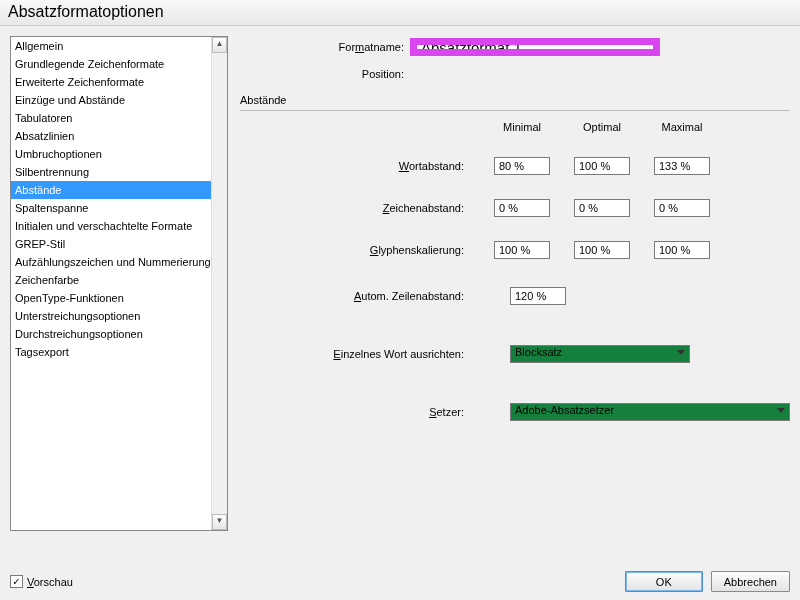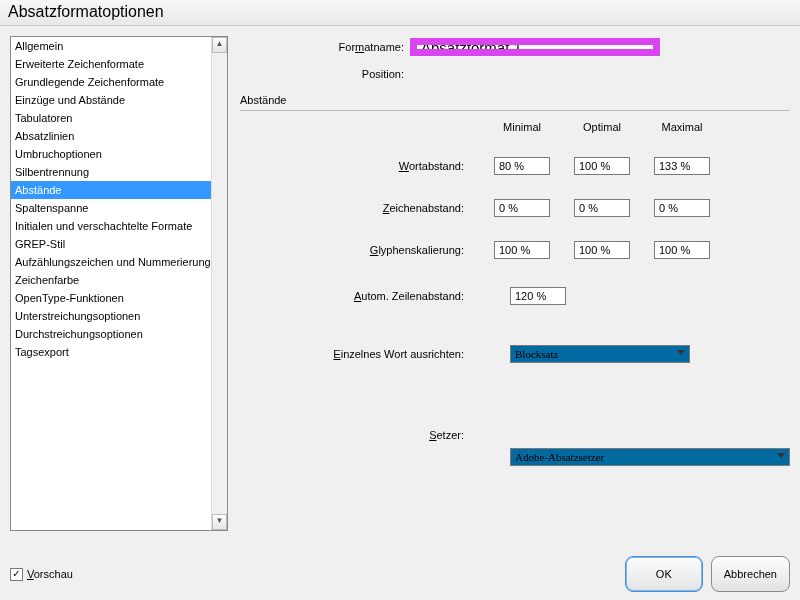--- a/index.html
+++ b/index.html
@@ -112,26 +112,24 @@
     row-gap: 6px;
     align-items: center;
     margin-left: 40px;
     margin-top: 28px;
     gap: 40px;
   }
   .dropdown {
     position: relative;
     height: 18px;
     border: 1px solid #7a7a7a;
-    background: #0369a1;
-    display: flex;
-    align-items: center;
+    background: #15803d;
+    display: flex;
     padding: 0 18px 0 4px;
     font-size: 11px;
-    font-family: Liberation Serif, serif;
   }
   .dropdown .chev {
     position: absolute;
     right: 4px;
     top: 4px;
     width: 0; height: 0;
     border-left: 4px solid transparent;
     border-right: 4px solid transparent;
     border-top: 5px solid #333;
   }
@@ -150,25 +148,25 @@
     border: 1px solid #7a7a7a;
     background: #fff;
     display: inline-flex;
     align-items: center;
     justify-content: center;
     font-size: 10px;
     line-height: 10px;
   }
   .btns { display: flex; gap: 8px; }
   .btn {
-    height: 36px;
+    height: 21px;
     min-width: 78px;
     padding: 0 12px;
     border: 1px solid #8a8a8a;
-    border-radius: 8px;
+    border-radius: 1px;
     background: linear-gradient(#fdfdfd,#e3e3e3);
     font-size: 11px;
     font-family: inherit;
     cursor: default;
   }
   .btn.default {
     border: 1px solid #4a8fd6;
     box-shadow: 0 0 0 1px #7ab7f0 inset;
   }
   .underline-char { text-decoration: underline; }
@@ -178,22 +176,22 @@
 
 <div class="titlebar">
   <span>Absatzformatoptionen</span>
 </div>
 
 <div class="main">
 
   <div class="sidebar-wrap">
     <div class="sidebar" id="sidebar">
         <div class="sidebar-item">Allgemein</div>
+        <div class="sidebar-item">Grundlegende Zeichenformate</div>
         <div class="sidebar-item">Erweiterte Zeichenformate</div>
-        <div class="sidebar-item">Grundlegende Zeichenformate</div>
         <div class="sidebar-item">Einzüge und Abstände</div>
         <div class="sidebar-item">Tabulatoren</div>
         <div class="sidebar-item">Absatzlinien</div>
         <div class="sidebar-item">Umbruchoptionen</div>
         <div class="sidebar-item">Silbentrennung</div>
         <div class="sidebar-item selected">Abstände</div>
         <div class="sidebar-item">Spaltenspanne</div>
         <div class="sidebar-item">Initialen und verschachtelte Formate</div>
         <div class="sidebar-item">GREP-Stil</div>
         <div class="sidebar-item">Aufzählungszeichen und Nummerierung</div>
@@ -250,21 +248,21 @@
       <div class="lbl"><span class="underline-char">A</span><span>utom. Zeilenabstand:</span></div>
       <div><input class="small-input" value="120 %" style=""></div>
 
       <div class="lbl"><span class="underline-char">E</span><span>inzelnes Wort ausrichten:</span></div>
       <div class="dropdown" style="width:180px;">
         <span>Blocksatz</span>
         <span class="chev"></span>
       </div>
 
       <div class="lbl"><span class="underline-char">S</span><span>etzer:</span></div>
-      <div class="dropdown" style="width:280px;margin-top:45px;">
+      <div class="dropdown" style="width:280px;">
         <span>Adobe-Absatzsetzer</span>
         <span class="chev"></span>
       </div>
     </div>
 
   </div>
 </div>
 
 <div class="footer">
   <label class="checkbox-wrap">

